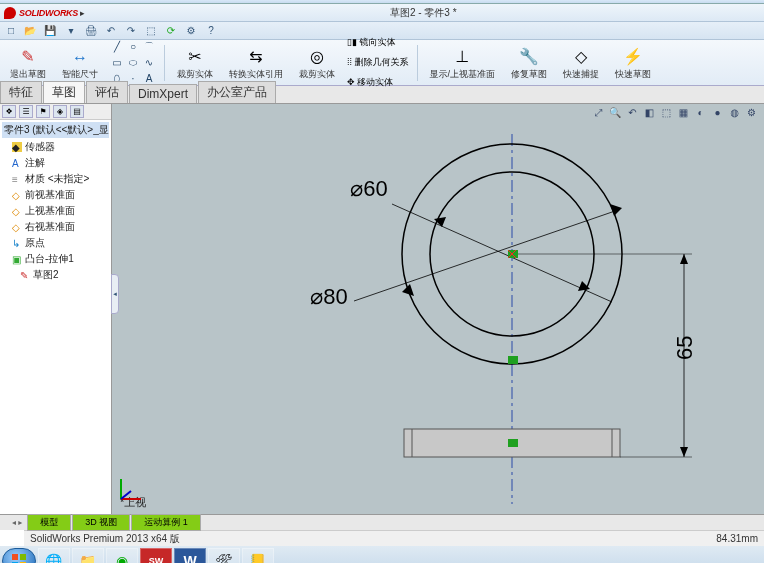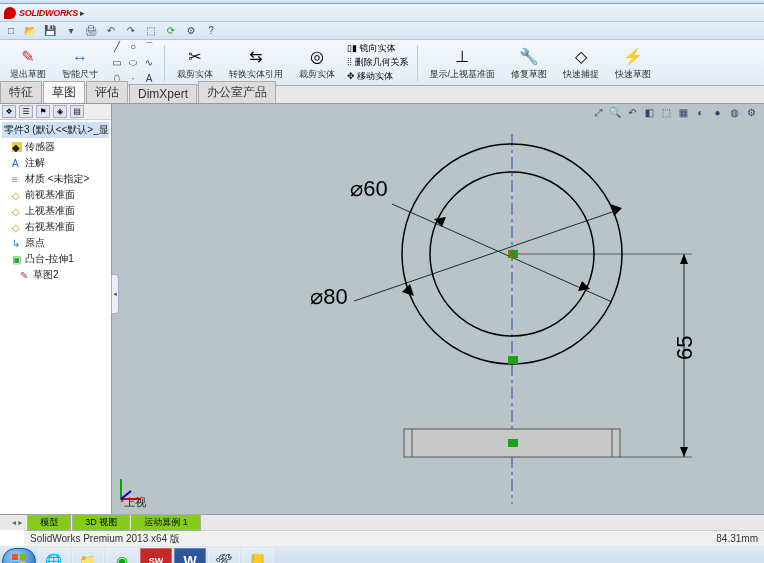--- a/index.html
+++ b/index.html
@@ -6,21 +6,21 @@
 body { width: 764px; height: 563px; background: #fff; overflow: hidden; font-size: 10px; }
 .win-strip { height: 4px; background: linear-gradient(#d8e8f8,#c8dcf0); border-bottom: 1px solid #8aa; }
 .titlebar { height: 18px; background: linear-gradient(#eef5fb,#dde9f5); display: flex; align-items: center; padding: 0 4px; border-bottom: 1px solid #b0c4d8; }
 .sw-logo { color: #c00; font-weight: bold; font-size: 9px; font-style: italic; letter-spacing: -0.3px; }
 .ds-logo { width: 12px; height: 12px; background: #c00; border-radius: 50% 50% 50% 0; margin-right: 3px; }
 .doc-title { flex: 1; text-align: center; color: #333; font-size: 10px; }
 .menu-recover { font-size: 9px; color: #333; padding: 0 2px; }
 .qat { height: 18px; background: linear-gradient(#e6eff8,#d6e4f2); display: flex; align-items: center; padding: 0 4px; gap: 6px; border-bottom: 1px solid #b0c4d8; }
 .qat .ico { width: 14px; height: 14px; display: inline-flex; align-items: center; justify-content: center; color: #357; font-size: 10px; }
 .ribbon { height: 46px; background: linear-gradient(#f4f8fc,#e2ecf6); display: flex; align-items: center; padding: 0 6px; gap: 8px; border-bottom: 1px solid #aac; }
-.rb-group { display: flex; flex-direction: column; align-items: center; gap: 1px; }
+.rb-group { display: flex; flex-direction: column; align-items: center; gap: 7px; }
 .rb-big { display: flex; flex-direction: column; align-items: center; padding: 2px 4px; }
 .rb-big .ico { width: 24px; height: 24px; display: flex; align-items: center; justify-content: center; font-size: 16px; }
 .rb-big .lbl { font-size: 9px; color: #333; }
 .rb-grid { display: grid; grid-template-columns: repeat(3, 14px); grid-auto-rows: 14px; gap: 2px; }
 .rb-grid .cell { display: flex; align-items: center; justify-content: center; font-size: 10px; color: #246; }
 .rb-sep { width: 1px; height: 36px; background: #bcd; }
 .tabstrip { height: 18px; background: #e8e8e8; display: flex; align-items: flex-end; border-bottom: 1px solid #999; }
 .tab { padding: 2px 8px; font-size: 12px; background: #ddd; border: 1px solid #aaa; border-bottom: none; margin-right: 1px; color: #333; }
 .tab.active { background: #f6f6f6; }
 .body { display: flex; height: 410px; }
@@ -47,20 +47,21 @@
 </style>
 </head>
 <body>
 
 <div class="win-strip"></div>
 
 <div class="titlebar">
   <span class="ds-logo"></span>
   <span class="sw-logo">SOLIDWORKS</span>
   <span class="menu-recover">▸</span>
+  <span class="doc-title">草图2 - 零件3 *</span>
 </div>
 
 <div class="qat">
   <span class="ico">□</span>
   <span class="ico">📂</span>
   <span class="ico">💾</span>
   <span class="ico">▾</span>
   <span class="ico">🖨</span>
   <span class="ico">↶</span>
   <span class="ico">↷</span>

